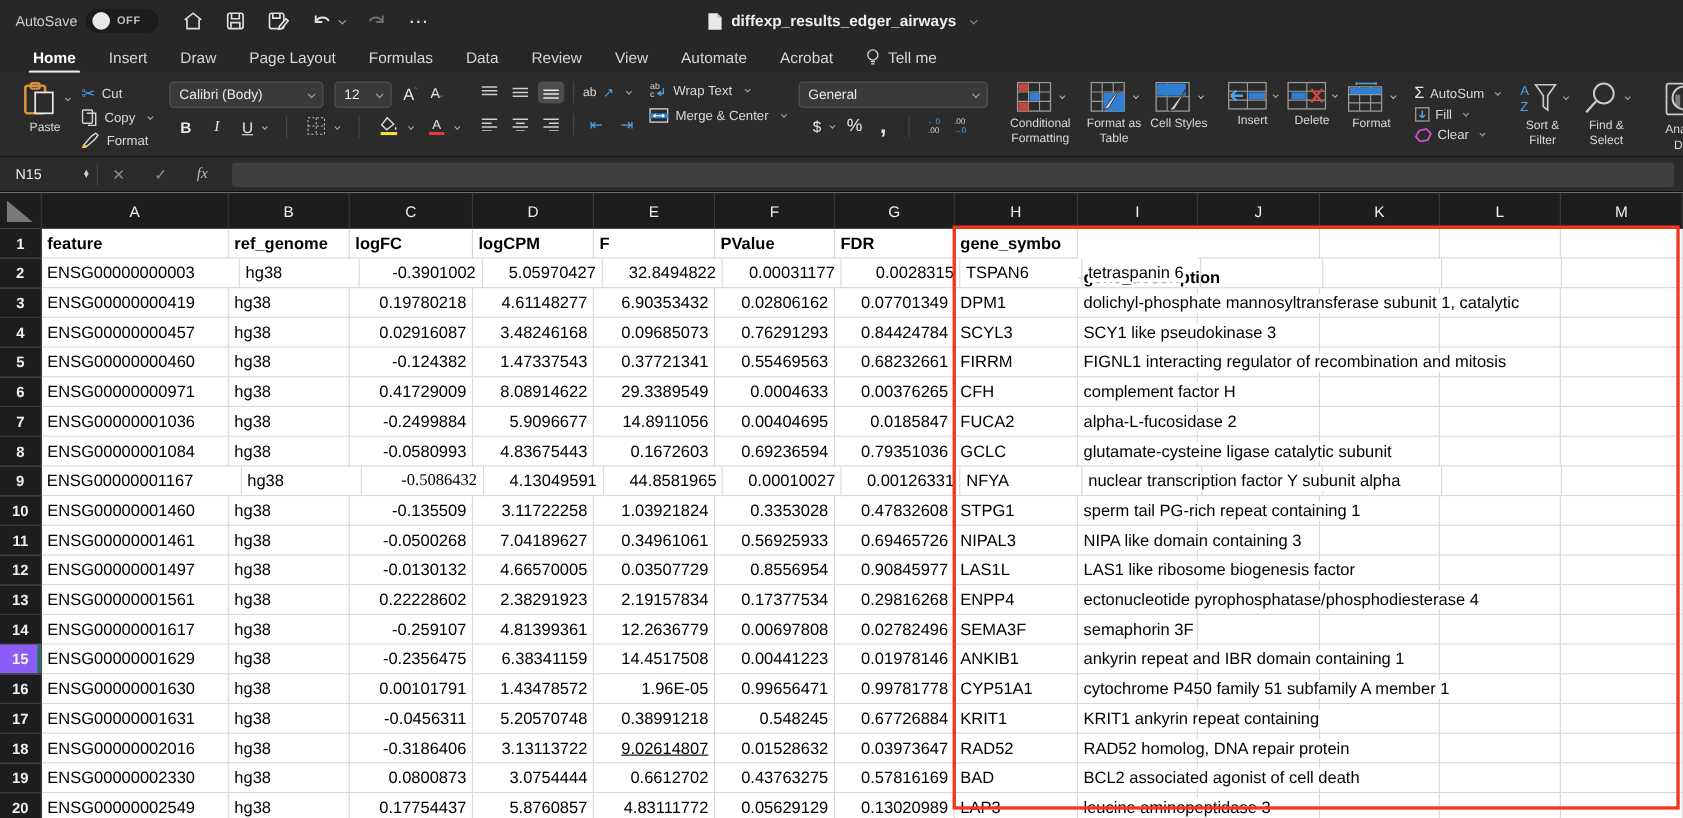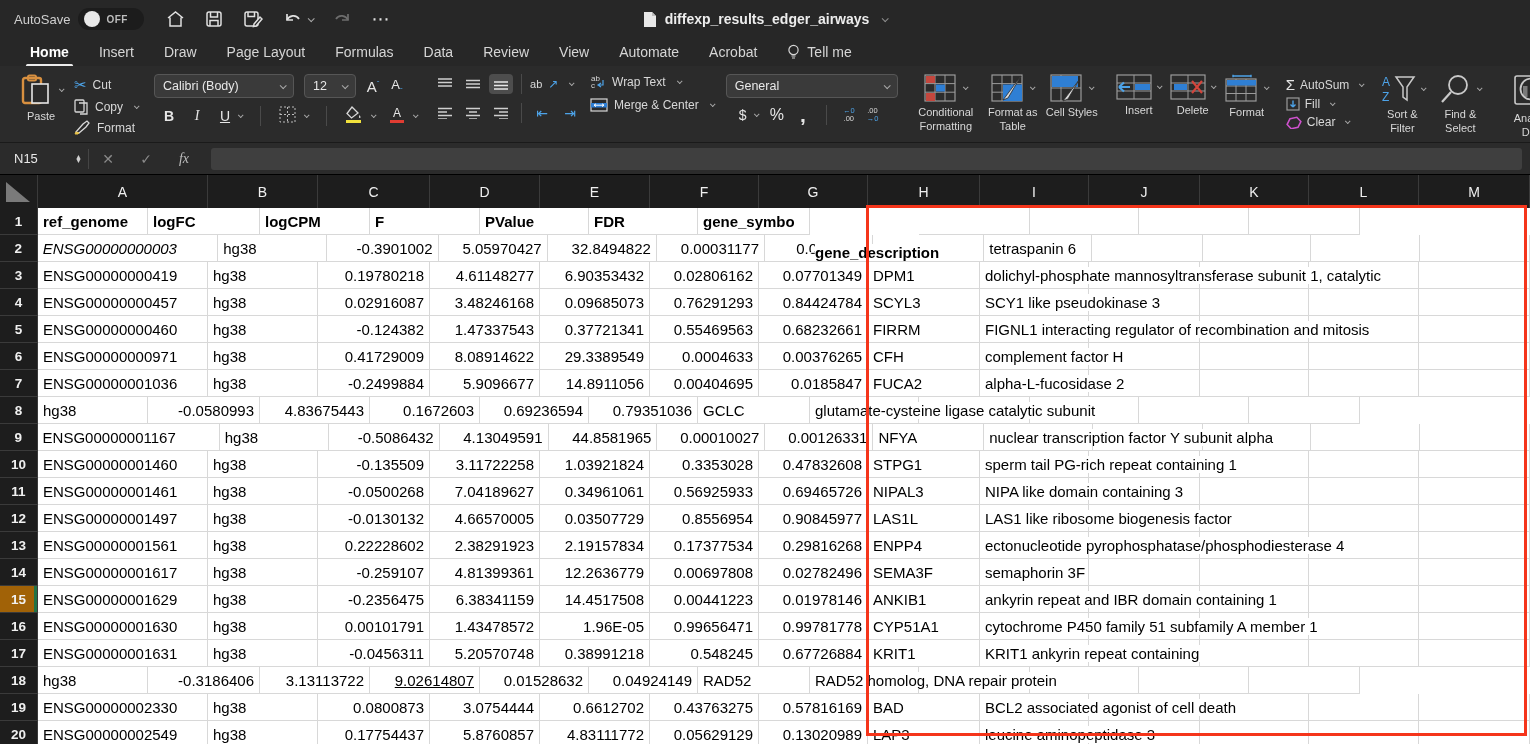--- a/index.html
+++ b/index.html
@@ -81,21 +81,21 @@
   .sheet { position:absolute; top:175px; left:0; width:1530px; height:569px; background:#fff; overflow:hidden; }
   .hdr-row { display:flex; height:33px; background:#1d1d1d; }
   .hdr-cell { color:#f0f0f0; font-size:14px; font-weight:500; display:flex; align-items:center; justify-content:center;
     border-right:1px solid #3a3a3a; cursor:pointer; }
   .corner { position:relative; cursor:pointer; }
   .corner::after { content:""; position:absolute; left:6px; top:7px; width:24px; height:20px;
     background:#7a7a7a; clip-path:polygon(0 0, 0 100%, 100% 100%); }
   .g-row { display:flex; height:27px; }
   .rownum { background:#1d1d1d; color:#f0f0f0; font-size:13.5px; font-weight:600; display:flex; align-items:center; justify-content:center;
     border-bottom:1px solid #3a3a3a; border-right:1px solid #3a3a3a; cursor:pointer; position:relative; }
-  .rownum.active { background:#a16207; }
+  .rownum.active { background:#8b5cf6; }
   .rownum.active::after { content:""; position:absolute; right:0; top:0; bottom:0; width:3px; background:#217346; }
   .cell { font-size:15px; color:#000; border-right:1px solid #d8d8d8; border-bottom:1px solid #d8d8d8;
     display:flex; align-items:center; padding:0 5px 0 5px; white-space:nowrap; overflow:hidden; cursor:cell; }
   .cell.num { justify-content:flex-end; }
   .cell.bold { font-weight:bold; }
   .cell.spill { overflow:visible; position:relative; z-index:2; }
   .cell.spill span { background:#fff; padding-right:2px; }
 
   .red-box { position:absolute; border:3px solid #f5351b; pointer-events:none; z-index:5; }
 
@@ -522,38 +522,39 @@
         <div class="hdr-cell" style="width: 109px;">G</div>
         <div class="hdr-cell" style="width: 112px;">H</div>
         <div class="hdr-cell" style="width: 109px;">I</div>
         <div class="hdr-cell" style="width: 111px;">J</div>
         <div class="hdr-cell" style="width: 109px;">K</div>
         <div class="hdr-cell" style="width: 110px;">L</div>
         <div class="hdr-cell" style="width: 111px;">M</div>
       </div>
       <div class="g-row">
         <div class="rownum" style="width: 38px;">1</div>
+        <div class="cell bold" style="width: 170px;">feature</div>
         <div class="cell bold" style="width: 110px;">ref_genome</div>
         <div class="cell bold" style="width: 112px;">logFC</div>
         <div class="cell bold" style="width: 110px;">logCPM</div>
         <div class="cell bold" style="width: 110px;">F</div>
         <div class="cell bold" style="width: 109px;">PValue</div>
         <div class="cell bold" style="width: 109px;">FDR</div>
         <div class="cell bold" style="width: 112px;">gene_symbo</div>
         <div class="cell bold spill" style="width: 109px; margin-top: 44px;">
           <span>gene_description</span>
         </div>
         <div class="cell bold" style="width: 111px;"></div>
         <div class="cell bold" style="width: 109px;"></div>
         <div class="cell bold" style="width: 110px;"></div>
         <div class="cell bold" style="width: 111px;"></div>
       </div>
       <div class="g-row">
         <div class="rownum" style="width: 38px;">2</div>
-        <div class="cell" style="width: 182px; font-style: italic;">ENSG00000000003</div>
+        <div class="cell" style="width: 182px;">ENSG00000000003</div>
         <div class="cell" style="width: 110px;">hg38</div>
         <div class="cell num" style="width: 112px;">-0.3901002</div>
         <div class="cell num" style="width: 110px;">5.05970427</div>
         <div class="cell num" style="width: 110px;">32.8494822</div>
         <div class="cell num" style="width: 109px;">0.00031177</div>
         <div class="cell num" style="width: 109px;">0.0028315</div>
         <div class="cell" style="width: 112px;">TSPAN6</div>
         <div class="cell spill" style="width: 109px;">
           <span>tetraspanin 6</span>
         </div>
@@ -647,40 +648,41 @@
         <div class="cell spill" style="width: 109px;">
           <span>alpha-L-fucosidase 2</span>
         </div>
         <div class="cell" style="width: 111px;"></div>
         <div class="cell" style="width: 109px;"></div>
         <div class="cell" style="width: 110px;"></div>
         <div class="cell" style="width: 111px;"></div>
       </div>
       <div class="g-row">
         <div class="rownum" style="width: 38px;">8</div>
+        <div class="cell" style="width: 170px;">ENSG00000001084</div>
         <div class="cell" style="width: 110px;">hg38</div>
         <div class="cell num" style="width: 112px;">-0.0580993</div>
         <div class="cell num" style="width: 110px;">4.83675443</div>
         <div class="cell num" style="width: 110px;">0.1672603</div>
         <div class="cell num" style="width: 109px;">0.69236594</div>
         <div class="cell num" style="width: 109px;">0.79351036</div>
         <div class="cell" style="width: 112px;">GCLC</div>
         <div class="cell spill" style="width: 109px;">
           <span>glutamate-cysteine ligase catalytic subunit</span>
         </div>
         <div class="cell" style="width: 111px;"></div>
         <div class="cell" style="width: 109px;"></div>
         <div class="cell" style="width: 110px;"></div>
         <div class="cell" style="width: 111px;"></div>
       </div>
       <div class="g-row">
         <div class="rownum" style="width: 38px;">9</div>
         <div class="cell" style="width: 184px;">ENSG00000001167</div>
         <div class="cell" style="width: 110px;">hg38</div>
-        <div class="cell num" style="width: 112px;">-0.5086432</div>
+        <div class="cell num" style="width: 112px; font-family: Liberation Serif, serif;">-0.5086432</div>
         <div class="cell num" style="width: 110px;">4.13049591</div>
         <div class="cell num" style="width: 110px;">44.8581965</div>
         <div class="cell num" style="width: 109px;">0.00010027</div>
         <div class="cell num" style="width: 109px;">0.00126331</div>
         <div class="cell" style="width: 112px;">NFYA</div>
         <div class="cell spill" style="width: 109px;">
           <span>nuclear transcription factor Y subunit alpha</span>
         </div>
         <div class="cell" style="width: 111px;"></div>
         <div class="cell" style="width: 109px;"></div>
@@ -826,26 +828,27 @@
         <div class="cell spill" style="width: 109px;">
           <span>KRIT1 ankyrin repeat containing</span>
         </div>
         <div class="cell" style="width: 111px;"></div>
         <div class="cell" style="width: 109px;"></div>
         <div class="cell" style="width: 110px;"></div>
         <div class="cell" style="width: 111px;"></div>
       </div>
       <div class="g-row">
         <div class="rownum" style="width: 38px;">18</div>
+        <div class="cell" style="width: 170px;">ENSG00000002016</div>
         <div class="cell" style="width: 110px;">hg38</div>
         <div class="cell num" style="width: 112px;">-0.3186406</div>
         <div class="cell num" style="width: 110px;">3.13113722</div>
         <div class="cell num" style="width: 110px; text-decoration: underline;">9.02614807</div>
         <div class="cell num" style="width: 109px;">0.01528632</div>
-        <div class="cell num" style="width: 109px;">0.04924149</div>
+        <div class="cell num" style="width: 109px;">0.03973647</div>
         <div class="cell" style="width: 112px;">RAD52</div>
         <div class="cell spill" style="width: 109px;">
           <span>RAD52 homolog, DNA repair protein</span>
         </div>
         <div class="cell" style="width: 111px;"></div>
         <div class="cell" style="width: 109px;"></div>
         <div class="cell" style="width: 110px;"></div>
         <div class="cell" style="width: 111px;"></div>
       </div>
       <div class="g-row">

